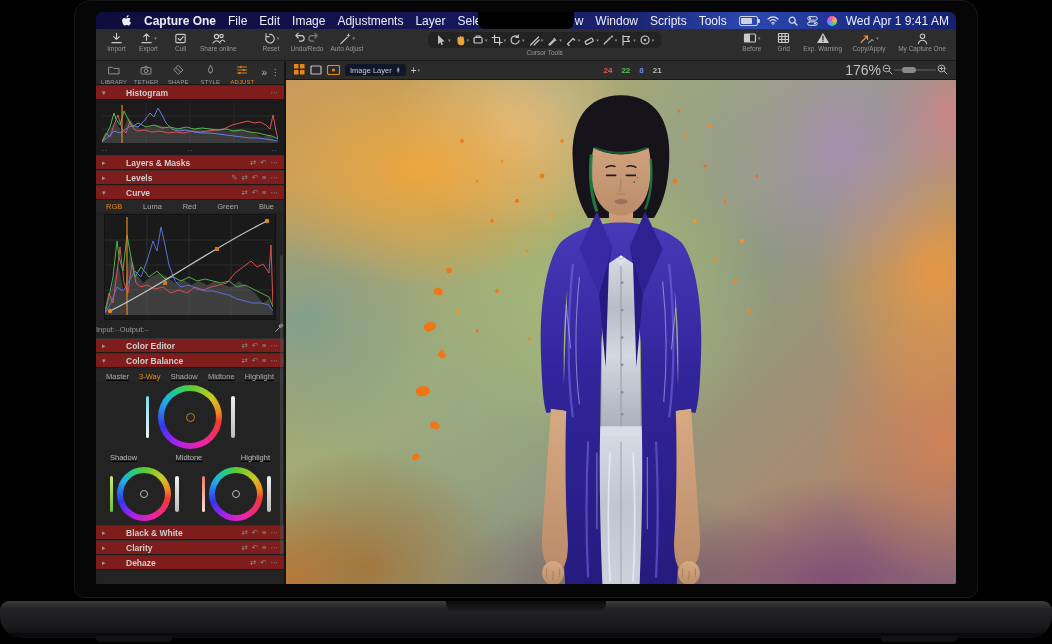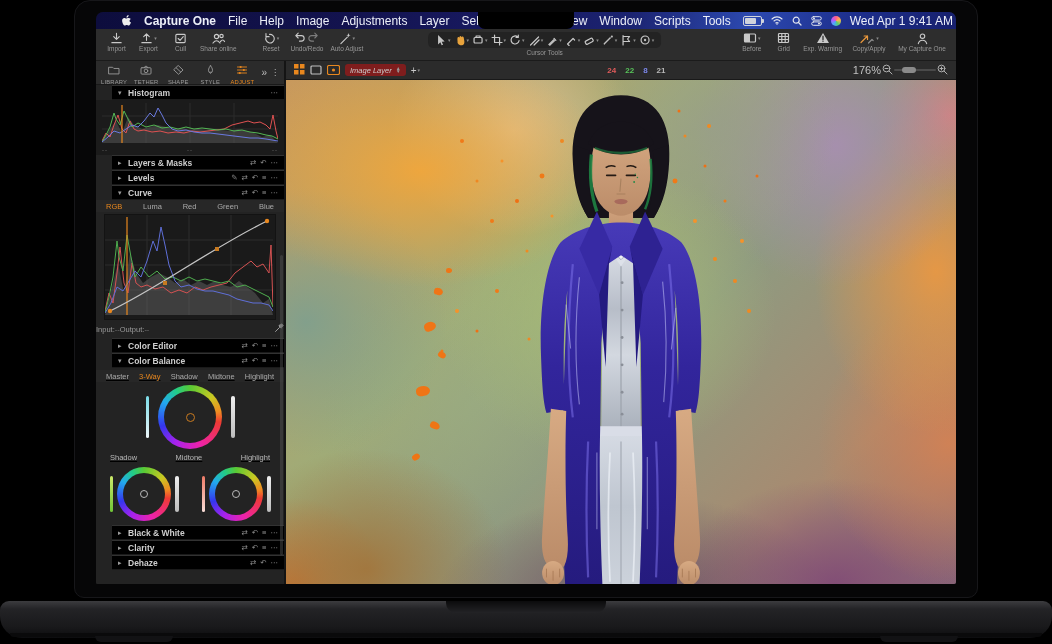--- a/index.html
+++ b/index.html
@@ -59,22 +59,22 @@
   .content{flex:1;display:flex;min-height:0;}
   .sidebar{width:188px;flex:none;display:flex;flex-direction:column;background:#232323;border-right:2px solid #141414;}
   .tooltabs{height:23px;background:#2b2b2b;border-bottom:1px solid #191919;display:flex;align-items:center;
             padding:0 5px;gap:6px;flex:none;}
   .ttab{display:flex;flex-direction:column;align-items:center;gap:0;width:27px;}
   .ttab .lb{font-size:5.8px;color:#9a9a9a;letter-spacing:.2px;}
   .ttab.active .lb{color:#e8871e;}
   .ttmore{margin-left:auto;color:#bdbdbd;font-size:10px;display:flex;align-items:center;gap:4px;}
   .panels{flex:1;overflow:hidden;position:relative;background:#232323;}
 
-  .phead{height:13px;display:flex;align-items:center;gap:4px;padding:0 6px;background:#000000;
-         border-top:1px solid #323232;border-bottom:1px solid #1a1a1a;margin-left:16px;}
+  .phead{height:13px;display:flex;align-items:center;gap:18px;padding:0 6px;background:#7f1d1d;
+         border-top:1px solid #323232;border-bottom:1px solid #1a1a1a;}
   .phead .disc{font-size:7px;color:#9a9a9a;width:6px;}
   .phead .pt{font-size:8.5px;color:#cdcdcd;font-weight:bold;white-space:nowrap;}
   .picons{margin-left:auto;display:flex;gap:4px;color:#8d8d8d;font-size:7.5px;line-height:1;}
 
   .histwrap{background:#1b1b1b;padding:3px 6px 0;}
   .hticks{display:flex;justify-content:space-between;padding:0 6px 2px;font-size:6px;color:#666;background:#1b1b1b;letter-spacing:1px;}
 
   .ctabs{display:flex;justify-content:space-between;align-items:center;padding:2px 10px 1px;background:#272727;font-size:7.5px;color:#a9a9a9;}
   .ctabs .on{color:#e8871e;}
   .cgraph{margin:2px 8px 1px;background:#1a1a1a;border:1px solid #131313;}
@@ -98,25 +98,25 @@
   .vsl.rd{background:linear-gradient(#ee7a66,#f8ddd6);}
   .cblabels{display:flex;align-items:center;justify-content:space-between;padding:0 14px;font-size:7.5px;color:#b9b9b9;height:11px;}
   .cbsmall{display:flex;align-items:center;justify-content:space-around;height:62px;padding:0 2px;}
   .swg{display:flex;align-items:center;gap:4px;}
   .sbar{position:absolute;right:1px;top:170px;width:3px;height:300px;background:#555;opacity:.45;border-radius:2px;}
 
   
   .viewer{flex:1;display:flex;flex-direction:column;min-width:0;}
   .viewerbar{height:18px;background:#2b2b2b;border-bottom:1px solid #191919;display:flex;align-items:center;
              padding:0 8px;gap:5px;flex:none;}
-  .vsel{display:flex;align-items:center;gap:4px;background:#7f1d1d;border-radius:3px;padding:1.5px 5px;font-size:7.5px;color:#cccccc;font-style:italic;}
+  .vsel{display:flex;align-items:center;gap:4px;background:#0f172a;border-radius:3px;padding:1.5px 5px;font-size:7.5px;color:#cccccc;}
   .stepper{display:flex;flex-direction:column;line-height:.55;font-size:5px;color:#999;}
   .plusgrp{display:flex;align-items:center;gap:1px;color:#c9c9c9;font-size:10px;}
   .rgbgrp{display:flex;gap:9px;font-size:8px;font-weight:bold;margin-left:auto;margin-right:auto;}
-  .zoomgrp{display:flex;align-items:center;gap:1px;font-size:11px;color:#c0c0c0;}
+  .zoomgrp{display:flex;align-items:center;gap:1px;font-size:14px;color:#c0c0c0;}
   .ztrack{width:42px;height:2.5px;background:#4a4a4a;border-radius:2px;position:relative;}
   .zthumb{position:absolute;left:8px;top:-2px;width:14px;height:6px;background:#8a8a8a;border-radius:3px;}
 
   .canvas{flex:1;position:relative;overflow:hidden;
     background:
       radial-gradient(40% 32% at 20% 18%, rgba(242,166,58,.92), rgba(242,166,58,0) 72%),
       radial-gradient(30% 38% at 3% 48%, rgba(118,158,148,.78), rgba(118,158,148,0) 70%),
       radial-gradient(26% 30% at 34% 10%, rgba(228,198,150,.85), rgba(228,198,150,0) 70%),
       radial-gradient(36% 42% at 48% 46%, rgba(168,192,118,.88), rgba(168,192,118,0) 70%),
       radial-gradient(26% 32% at 64% 9%, rgba(152,158,138,.75), rgba(152,158,138,0) 70%),
@@ -165,21 +165,21 @@
     <div class="screen">
 
       <div class="menubar">
         <span class="sic">
           <svg width="10" height="12" viewBox="0 0 10 12">
               <path fill="#ededed" d="M7.5,6.3c0-1.5,1.2-2.2,1.3-2.3C8.1,3,7,2.9,6.6,2.9,5.6,2.8,4.7,3.5,4.2,3.5S3,2.9,2.2,2.9C1.1,3,.1,3.8.1,5.5c0,1,.2,2.1.8,3.2.5.9,1.1,1.9,1.9,1.9s1-.5,1.9-.5,1.1.5,1.9.5,1.3-.9,1.8-1.8c.3-.5.5-1,.6-1.3A2.6,2.6,0,0,1,7.5,6.3ZM6,1.9A2.4,2.4,0,0,0,6.6.1,2.4,2.4,0,0,0,5,.9a2.3,2.3,0,0,0-.6,1.7A2,2,0,0,0,6,1.9Z"></path>
             </svg>
         </span>
         <span class="mi app">Capture One</span>
         <span class="mi">File</span>
-        <span class="mi">Help</span>
+        <span class="mi">Edit</span>
         <span class="mi">Image</span>
         <span class="mi">Adjustments</span>
         <span class="mi">Layer</span>
         <span class="mi">Select</span>
         <span class="mi">Camera</span>
         <span class="mi">View</span>
         <span class="mi">Window</span>
         <span class="mi">Scripts</span>
         <span class="mi">Tools</span>
         <div class="notch"></div>

